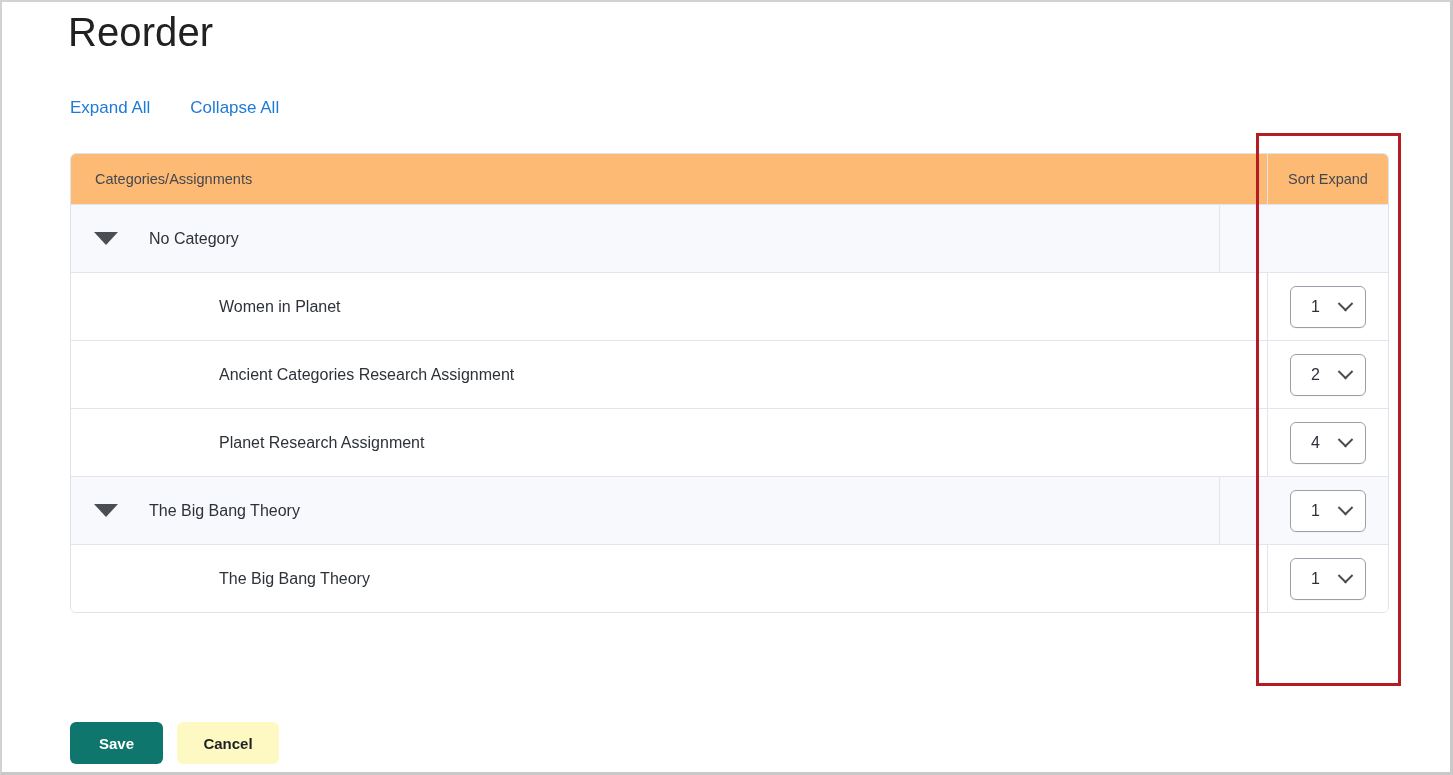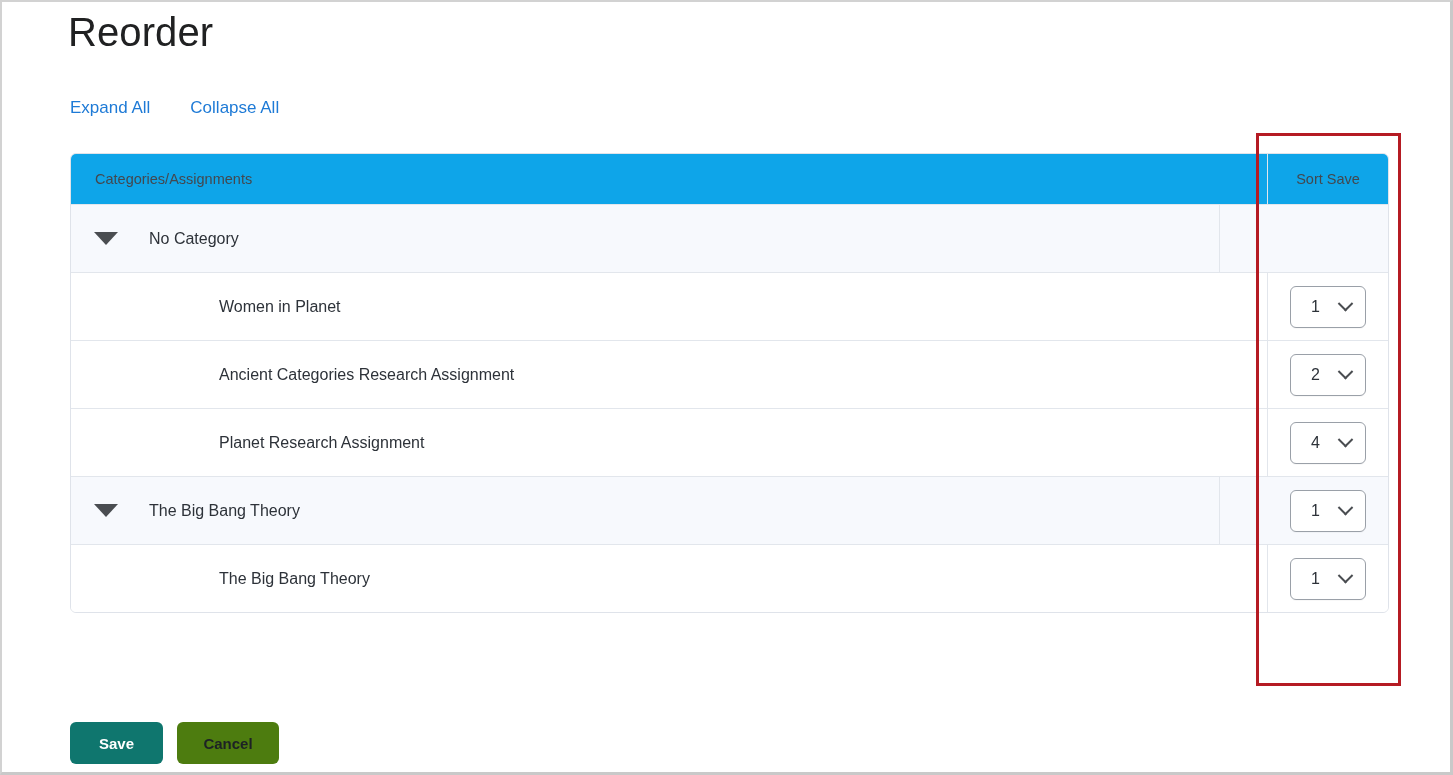--- a/index.html
+++ b/index.html
@@ -82,21 +82,21 @@
     border-right: 1px solid #e2e6ec;
     min-width: 0;
   }
   .cell-order {
     flex: 0 0 120px;
     display: flex;
     align-items: center;
     justify-content: center;
   }
 
-  .header-row { background: #0ea5e9; }
+  .header-row { background: #fdba74; }
   .header-row .cell-name,
   .header-row .cell-order {
     height: 50px;
     font-size: 14.5px;
     color: #43484f;
   }
   .header-row .cell-name { padding-left: 24px; }
 
   .category-row { background: #f7f9fd; gap: 48px; }
   .category-row .cell-name { height: 67px; }
@@ -194,41 +194,41 @@
     font-weight: bold;
     cursor: pointer;
   }
   .btn-save {
     width: 93px;
     background: #0f766e;
     color: #ffffff;
   }
   .btn-cancel {
     width: 102px;
-    background: #4d7c0f;
+    background: #fef9c3;
     color: #1d2125;
   }
 </style>
 </head>
 <body>
 
 <div class="screen-frame">
 
   <div class="page-title">Reorder</div>
 
   <div class="link-row">
     <a class="action-link" href="#">Expand All</a>
     <a class="action-link" href="#">Collapse All</a>
   </div>
 
   <div class="reorder-table">
 
     <div class="row header-row">
       <div class="cell-name">Categories/Assignments</div>
-      <div class="cell-order">Sort Save</div>
+      <div class="cell-order">Sort Expand</div>
     </div>
 
     <div class="row category-row">
       <div class="cell-name">
         <button class="caret-toggle">
             <span class="tri"></span>
           </button>
         <span class="category-label">No Category</span>
       </div>
       <div class="cell-order"></div>

